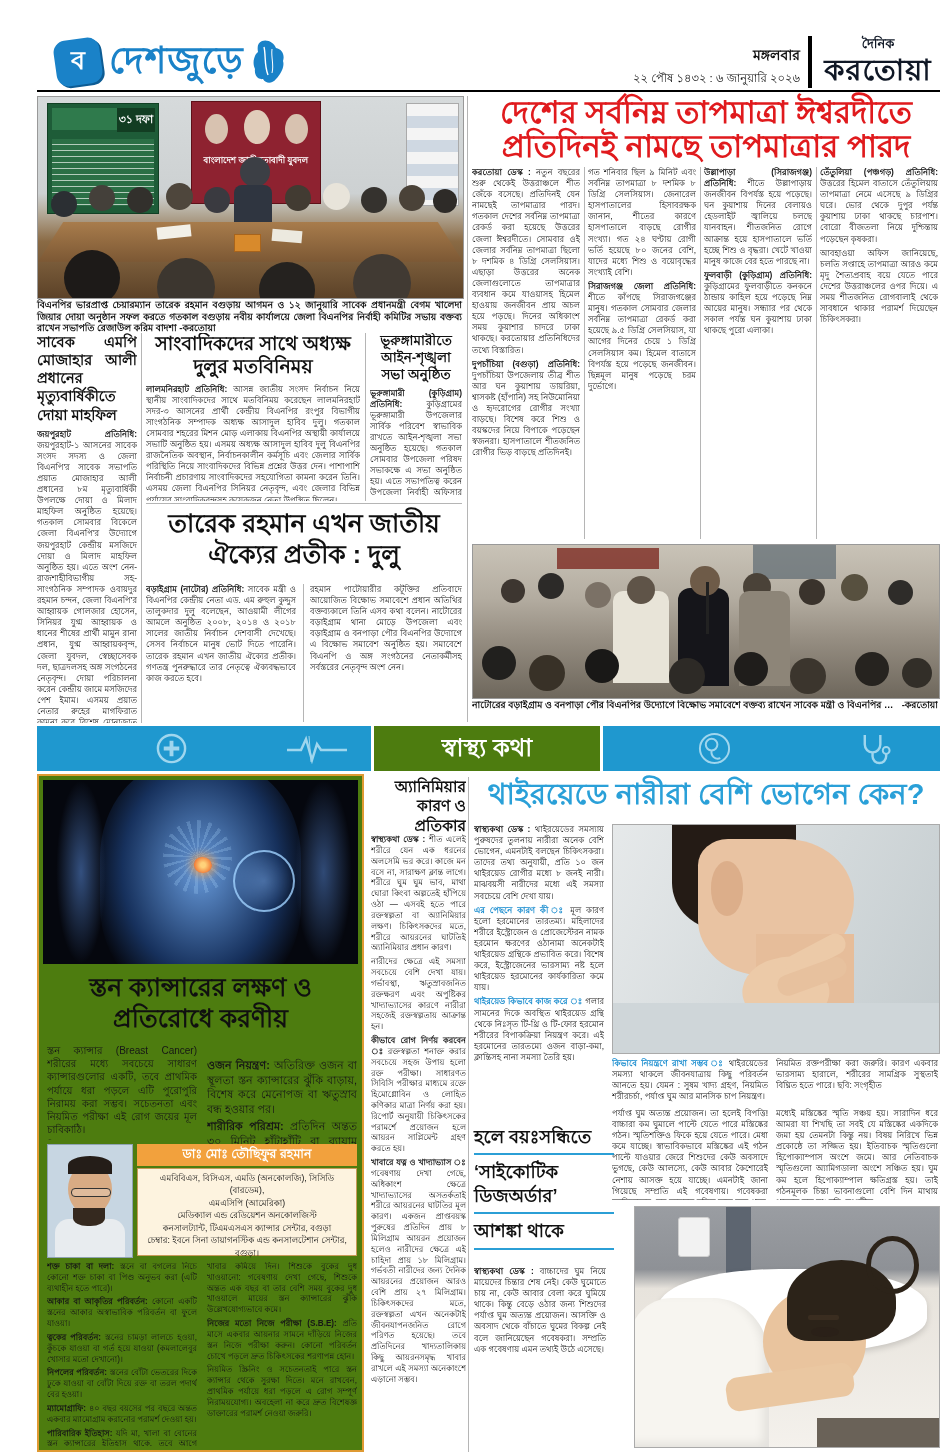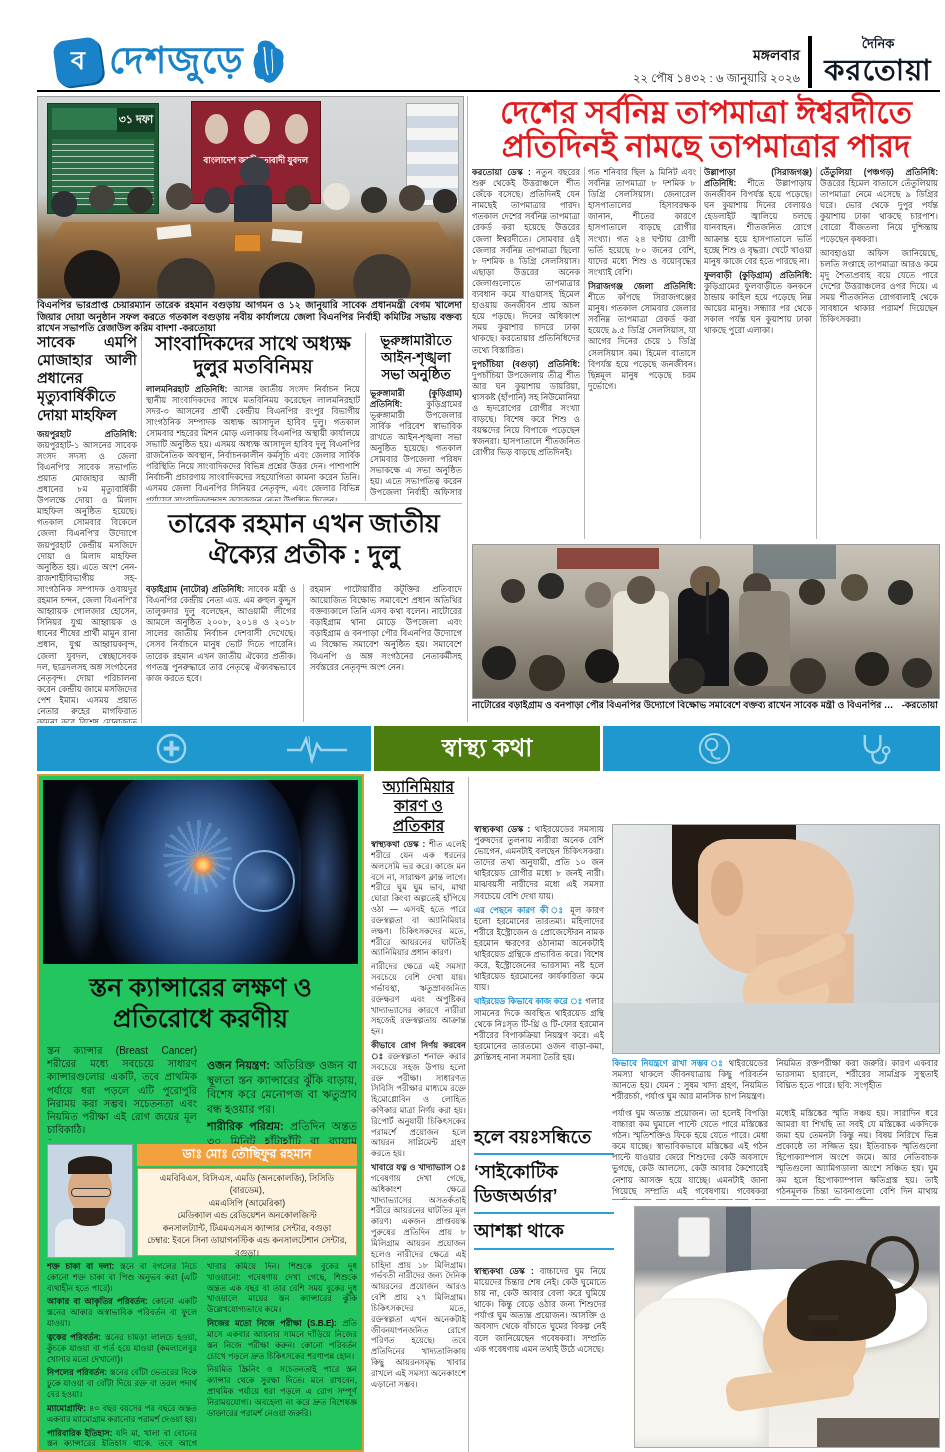--- a/index.html
+++ b/index.html
@@ -210,21 +210,21 @@
       <circle cx="15" cy="14" r="6" fill="none" stroke="#9fd6ee" stroke-width="2"></circle>
       <path d="M15 20 c-1 6 4 10 9 8" fill="none" stroke="#9fd6ee" stroke-width="2"></path>
     </svg>
     <svg class="abs" style="left:820px;top:5px;" width="35" height="35" viewBox="0 0 36 36">
       <path d="M8 4 v10 a8 8 0 0 0 16 0 V4" fill="none" stroke="#9fd6ee" stroke-width="2.5"></path>
       <path d="M16 22 v4 a7 7 0 0 0 14 0 v-3" fill="none" stroke="#9fd6ee" stroke-width="2.5"></path>
       <circle cx="30" cy="20" r="3.5" fill="none" stroke="#9fd6ee" stroke-width="2"></circle>
     </svg>
   </div>
 
-  <div class="abs" style="left:37px;top:774px;width:327px;height:678px;background:#22c55e;border:2px solid #df9a33;box-sizing:border-box;">
+  <div class="abs" style="left:37px;top:774px;width:327px;height:678px;background:#4d7c0f;border:2px solid #df9a33;box-sizing:border-box;">
     <div class="photo" style="left:4px;top:4px;width:315px;height:184px;background:#05070e;">
       <div class="abs" style="left:18%;top:-10%;width:64%;height:130%;background:radial-gradient(ellipse at 50% 45%, rgba(120,180,255,.85), rgba(40,90,170,.5) 55%, rgba(10,20,50,0) 78%);border-radius:40%;"></div>
       <div class="abs" style="left:4%;top:0;width:16%;height:100%;background:radial-gradient(ellipse at 50% 50%, rgba(90,140,220,.55), rgba(10,20,50,0) 70%);"></div>
       <div class="abs" style="right:2%;top:0;width:18%;height:100%;background:radial-gradient(ellipse at 50% 50%, rgba(90,140,220,.5), rgba(10,20,50,0) 70%);"></div>
       <div class="abs" style="right:20%;top:38%;width:58px;height:58px;border:2px solid rgba(160,210,255,.8);border-radius:50%;background:radial-gradient(circle, rgba(140,190,255,.35), transparent 70%);"></div>
       <div class="abs" style="left:38%;top:22%;width:22%;height:40%;background:repeating-conic-gradient(from 0deg, rgba(170,215,255,.35) 0 6deg, transparent 6deg 18deg);border-radius:50%;opacity:.7;"></div>
       <div class="abs" style="left:48%;top:42%;width:18px;height:16px;background:radial-gradient(circle,#ffd27a 20%,#f2803a 70%);border-radius:45% 55% 50% 50%;box-shadow:0 0 8px 3px rgba(255,160,60,.7);"></div>
     </div>
     <div class="abs headline" style="left:10px;top:196px;width:303px;font-size:25px;line-height:1.25;text-align:center;">স্তন ক্যান্সারের লক্ষণ ও প্রতিরোধে করণীয়</div>
     <div class="col" style="left:8px;top:268px;width:150px;height:96px;font-size:10px;">
@@ -276,30 +276,31 @@
     <div class="col" style="left:168px;top:486px;width:150px;height:184px;font-size:8.2px;">
       <div>
           <p><span>খাবার কমিয়ে দিন। শিশুকে বুকের দুধ খাওয়ানো: গবেষণায় দেখা গেছে, শিশুকে অন্তত এক বছর বা তার বেশি সময় বুকের দুধ খাওয়ালে মায়ের স্তন ক্যান্সারের ঝুঁকি উল্লেখযোগ্যভাবে কমে।</span></p>
           <p><span class="b">নিজের মতো নিজে পরীক্ষা (S.B.E):</span><span> প্রতি মাসে একবার আয়নার সামনে দাঁড়িয়ে নিজের স্তন নিজে পরীক্ষা করুন। কোনো পরিবর্তন চোখে পড়লে দ্রুত চিকিৎসকের শরণাপন্ন হোন।</span></p>
           <p><span>নিয়মিত স্ক্রিনিং ও সচেতনতাই পারে স্তন ক্যান্সার থেকে সুরক্ষা দিতে। মনে রাখবেন, প্রাথমিক পর্যায়ে ধরা পড়লে এ রোগ সম্পূর্ণ নিরাময়যোগ্য। অবহেলা না করে দ্রুত বিশেষজ্ঞ ডাক্তারের পরামর্শ নেওয়া জরুরি।</span></p>
         </div>
     </div>
   </div>
 
   <div class="col" style="left:371px;top:777px;width:95px;height:675px;font-size:8.2px;">
-    <div class="headline" style="font-size:15.5px;line-height:1.25;text-align:center;margin-bottom:5px;text-decoration:underline;">অ্যানিমিয়ার কারণ ও প্রতিকার</div>
+    <div class="headline" style="font-size:15.5px;line-height:1.25;text-align:right;">অ্যানিমিয়ার কারণ ও প্রতিকার</div>
     <div>
         <p><span class="b">স্বাস্থ্যকথা ডেস্ক :</span><span> শীত এলেই শরীরে যেন এক ধরনের অলসেমি ভর করে। কাজে মন বসে না, সারাক্ষণ ক্লান্ত লাগে। শরীরে ঘুম ঘুম ভাব, মাথা ঘোরা কিংবা অল্পতেই হাঁপিয়ে ওঠা — এসবই হতে পারে রক্তস্বল্পতা বা অ্যানিমিয়ার লক্ষণ। চিকিৎসকদের মতে, শরীরে আয়রনের ঘাটতিই অ্যানিমিয়ার প্রধান কারণ।</span></p>
         <p><span>নারীদের ক্ষেত্রে এই সমস্যা সবচেয়ে বেশি দেখা যায়। গর্ভাবস্থা, ঋতুস্রাবজনিত রক্তক্ষরণ এবং অপুষ্টিকর খাদ্যাভ্যাসের কারণে নারীরা সহজেই রক্তস্বল্পতায় আক্রান্ত হন।</span></p>
         <p><span class="b">কীভাবে রোগ নির্ণয় করবেন ঃ</span><span> রক্তস্বল্পতা শনাক্ত করার সবচেয়ে সহজ উপায় হলো রক্ত পরীক্ষা। সাধারণত সিবিসি পরীক্ষার মাধ্যমে রক্তে হিমোগ্লোবিন ও লোহিত কণিকার মাত্রা নির্ণয় করা হয়। রিপোর্ট অনুযায়ী চিকিৎসকের পরামর্শে প্রয়োজন হলে আয়রন সাপ্লিমেন্ট গ্রহণ করতে হয়।</span></p>
         <p><span class="b">খাবারে যত্ন ও খাদ্যাভ্যাস ঃ</span><span> গবেষণায় দেখা গেছে, অধিকাংশ ক্ষেত্রে খাদ্যাভ্যাসের অসতর্কতাই শরীরে আয়রনের ঘাটতির মূল কারণ। একজন প্রাপ্তবয়স্ক পুরুষের প্রতিদিন প্রায় ৮ মিলিগ্রাম আয়রন প্রয়োজন হলেও নারীদের ক্ষেত্রে এই চাহিদা প্রায় ১৮ মিলিগ্রাম। গর্ভবতী নারীদের জন্য দৈনিক আয়রনের প্রয়োজন আরও বেশি প্রায় ২৭ মিলিগ্রাম। চিকিৎসকদের মতে, রক্তস্বল্পতা এখন অনেকটাই জীবনযাপনজনিত রোগে পরিণত হয়েছে। তবে প্রতিদিনের খাদ্যতালিকায় কিছু আয়রনসমৃদ্ধ খাবার রাখলে এই সমস্যা অনেকাংশে এড়ানো সম্ভব।</span></p>
       </div>
   </div>
   <div class="vline" style="left:468px;top:777px;height:675px;"></div>
 
+  <div class="abs" style="left:474px;top:777px;width:464px;height:40px;font-size:29px;font-weight:800;color:#2aa0d8;text-align:center;line-height:1.2;">থাইরয়েডে নারীরা বেশি ভোগেন কেন?</div>
 
   <div class="col" style="left:474px;top:824px;width:130px;height:296px;">
     <div>
         <p><span class="b">স্বাস্থ্যকথা ডেস্ক :</span><span> থাইরয়েডের সমস্যায় পুরুষদের তুলনায় নারীরা অনেক বেশি ভোগেন, এমনটাই বলছেন চিকিৎসকরা। তাদের তথ্য অনুযায়ী, প্রতি ১০ জন থাইরয়েড রোগীর মধ্যে ৮ জনই নারী। মাঝবয়সী নারীদের মধ্যে এই সমস্যা সবচেয়ে বেশি দেখা যায়।</span></p>
         <p><span class="lb">এর পেছনে কারণ কী ঃ</span><span> মূল কারণ হলো হরমোনের তারতম্য। মহিলাদের শরীরে ইস্ট্রোজেন ও প্রোজেস্টেরন নামক হরমোন ক্ষরণের ওঠানামা অনেকটাই থাইরয়েড গ্রন্থিকে প্রভাবিত করে। বিশেষ করে, ইস্ট্রোজেনের ভারসাম্য নষ্ট হলে থাইরয়েড হরমোনের কার্যকারিতা কমে যায়।</span></p>
         <p><span class="lb">থাইরয়েড কিভাবে কাজ করে ঃ</span><span> গলার সামনের দিকে অবস্থিত থাইরয়েড গ্রন্থি থেকে নিঃসৃত টি-থ্রি ও টি-ফোর হরমোন শরীরের বিপাকক্রিয়া নিয়ন্ত্রণ করে। এই হরমোনের তারতম্যে ওজন বাড়া-কমা, ক্লান্তিসহ নানা সমস্যা তৈরি হয়।</span></p>
       </div>
   </div>
 
   <div class="photo" style="left:612px;top:824px;width:326px;height:228px;background:linear-gradient(115deg,#e6e9ea 0%,#d3d9db 55%,#c3cbce 100%);border:1px solid #aaa;">

